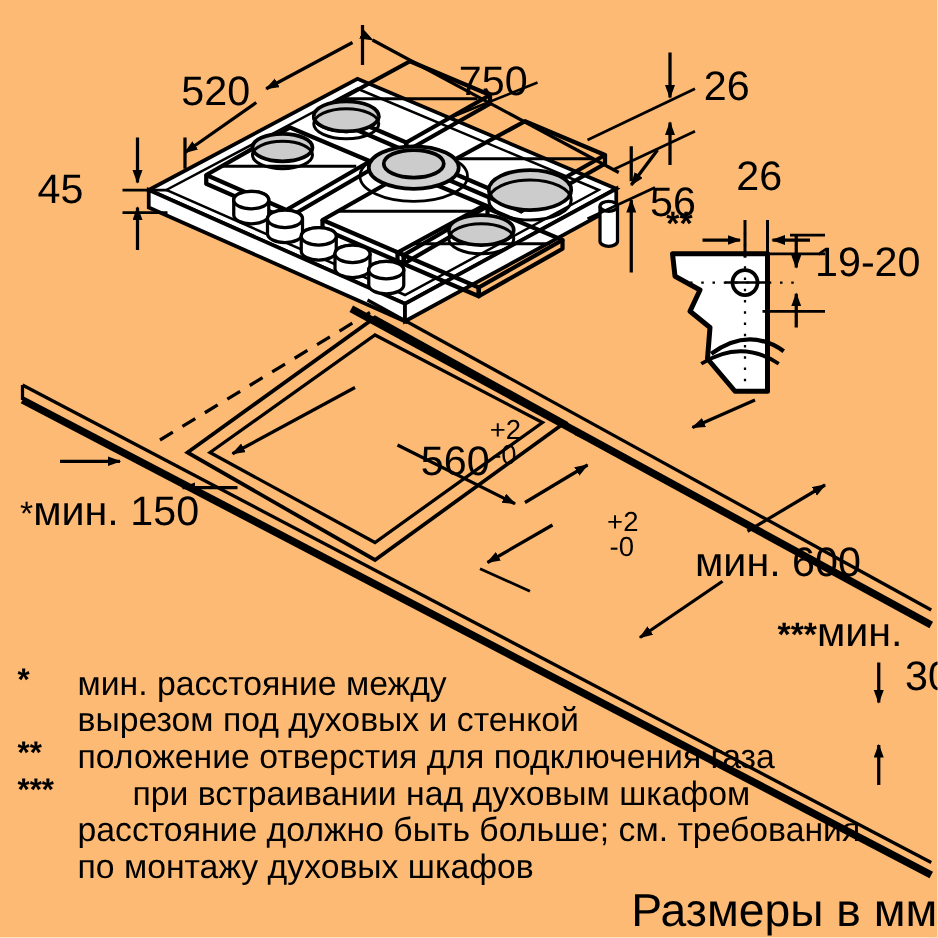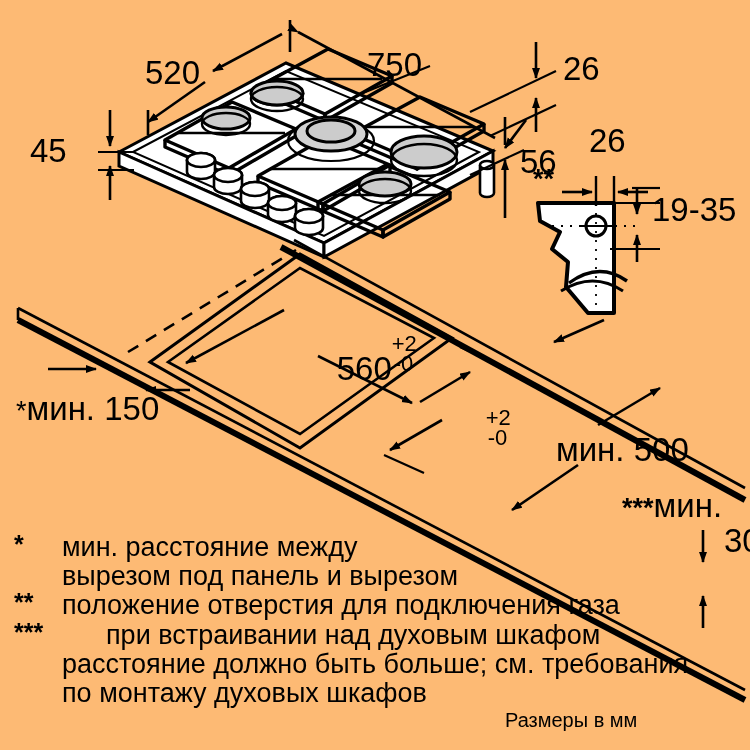--- a/index.html
+++ b/index.html
@@ -6,21 +6,21 @@
   body{width:750px;height:750px;overflow:hidden;font-family:"Liberation Sans",sans-serif;}
   #stage{position:relative;width:750px;height:750px;background:#fdba74;}
   svg.layer{position:absolute;left:0;top:0;width:750px;height:750px;}
   .lbl{position:absolute;color:#000;font-family:"Liberation Sans",sans-serif;white-space:pre;line-height:1.0;}
   .dim{font-size:33px;letter-spacing:0px;}
   .tol{position:relative;display:inline-block;width:30px;height:1em;vertical-align:baseline;}
   .tol .up{position:absolute;left:0;top:-14px;font-size:22px;}
   .tol .dn{position:absolute;left:2px;top:6px;font-size:22px;}
   .note{font-size:27px;line-height:29px;}
   .star{font-size:25px;}
-  .foot{font-size:20px;font-weight:400;}
+  .foot{font-size:37px;font-weight:400;}
 </style>
 </head>
 <body>
 
 <div id="stage">
 
   <svg class="layer" viewBox="0 0 750 750">
     <defs>
       <marker id="ah" markerWidth="12" markerHeight="12" refX="10" refY="4" orient="auto" markerUnits="userSpaceOnUse">
         <path d="M0,0 L11,4 L0,8 Z" fill="#000"></path>
@@ -226,42 +226,42 @@
     </g>
   </svg>
 
   <div class="lbl dim" style="left:145px;top:56px;">520</div>
   <div class="lbl dim" style="left:367px;top:48px;">750</div>
   <div class="lbl dim" style="left:30px;top:134px;">45</div>
   <div class="lbl dim" style="left:563px;top:52px;">26</div>
   <div class="lbl dim" style="left:520px;top:145px;">56</div>
 
   <div class="lbl dim" style="left:589px;top:124px;">26</div>
-  <div class="lbl dim" style="left:652px;top:193px;">19-35</div>
+  <div class="lbl dim" style="left:652px;top:193px;">19-20</div>
   <div class="lbl star" style="left:533px;top:166px;font-size:27px;font-weight:bold;">**</div>
 
   <div class="lbl dim" style="left:300px;top:314px;">
     <span>560</span><span class="tol"><span class="up">+2</span><span class="dn">-0</span></span>
   </div>
 
   <div class="lbl dim" style="left:449px;top:388px;">
     <span class="tol"><span class="up">+2</span><span class="dn">-0</span></span>
   </div>
 
   <div class="lbl dim" style="left:16px;top:392px;"><span style="font-size:27px;">*</span><span>мин. 150</span></div>
 
-  <div class="lbl dim" style="left:556px;top:433px;">мин. 500</div>
+  <div class="lbl dim" style="left:556px;top:433px;">мин. 600</div>
 
   <div class="lbl dim" style="left:622px;top:489px;"><span style="font-size:27px;font-weight:bold;">***</span><span>мин.</span></div>
   <div class="lbl dim" style="left:724px;top:524px;">30</div>
 
   <div>
     <div class="lbl star" style="left:14px;top:532px;font-weight:bold;">*</div>
     <div class="lbl note" style="left:62px;top:533px;">мин. расстояние между</div>
-    <div class="lbl note" style="left:62px;top:562px;">вырезом под панель и вырезом</div>
+    <div class="lbl note" style="left:62px;top:562px;">вырезом под духовых и стенкой</div>
 
     <div class="lbl star" style="left:14px;top:590px;font-weight:bold;">**</div>
     <div class="lbl note" style="left:62px;top:591px;">положение отверстия для подключения газа</div>
 
     <div class="lbl star" style="left:14px;top:620px;font-weight:bold;">***</div>
     <div class="lbl note" style="left:62px;top:621px;margin-left:44px;">при встраивании над духовым шкафом</div>
     <div class="lbl note" style="left:62px;top:650px;">расстояние должно быть больше; см. требования</div>
     <div class="lbl note" style="left:62px;top:679px;">по монтажу духовых шкафов</div>
   </div>
 

